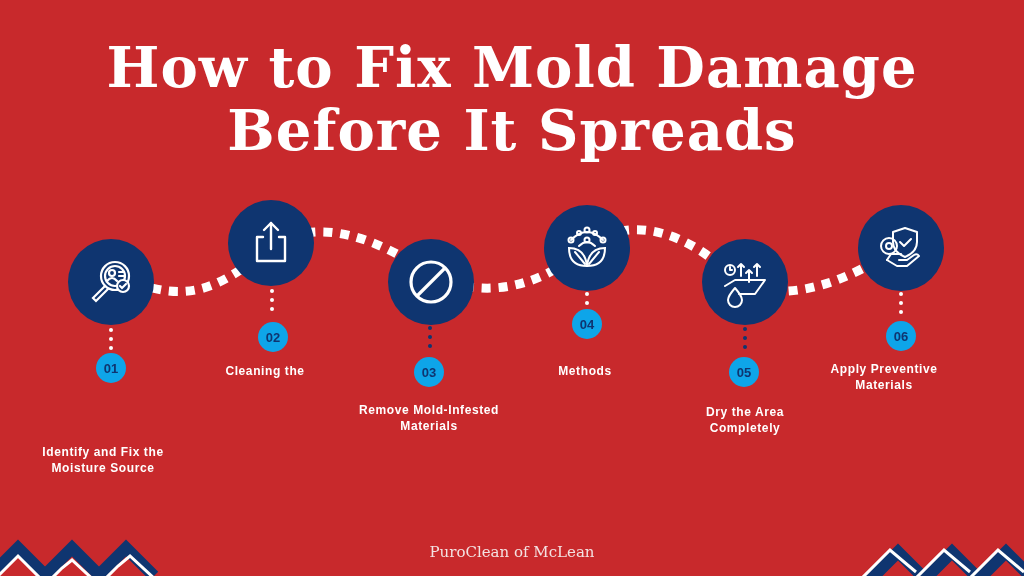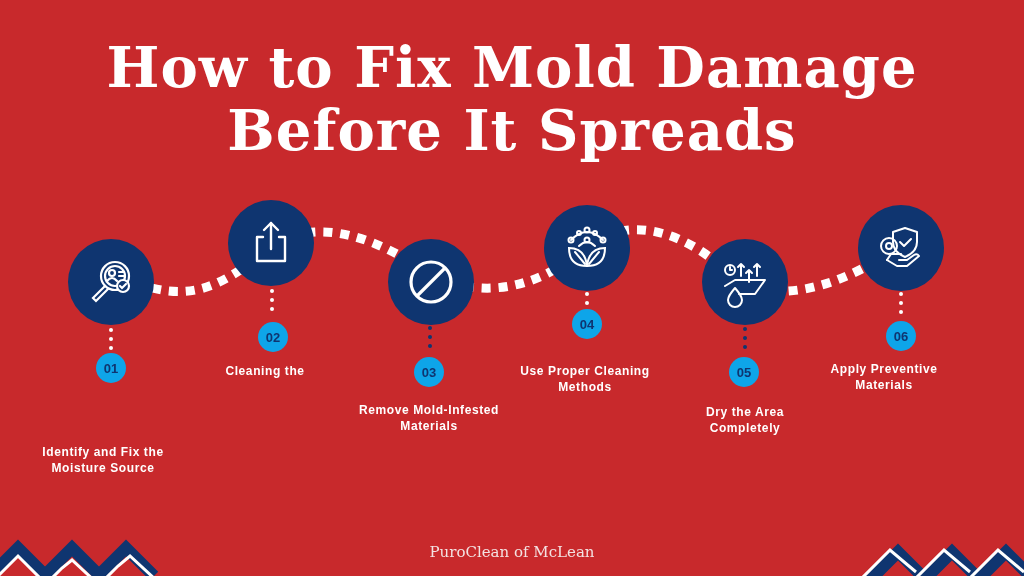--- a/index.html
+++ b/index.html
@@ -99,21 +99,20 @@
     <path d="M16 32 l10 12M40 32 l-10 12"></path>
   </svg>
 </div>
 <div class="vdots" style="left:585px;top:292px;">
   <span style="background:#fff"></span>
     <span style="background:#fff"></span>
     <span style="background:#fff"></span>
 </div>
 <div class="badge" style="left:572px;top:309px;">04</div>
 <div class="label" style="left:495px;top:363px;">
-  <div>Use Proper Cleaning</div>
   <div>Methods</div>
 </div>
 
 <div class="circle" style="left:702px;top:239px;">
   <svg viewBox="0 0 56 56" fill="none" stroke="#fff" stroke-width="2" stroke-linecap="round" stroke-linejoin="round">
     <circle cx="13" cy="16" r="5"></circle>
       <path d="M13 13v3h2"></path>
     <path d="M24 22v-12M21 13l3 -3 3 3"></path>
       <path d="M32 28v-12M29 19l3 -3 3 3"></path>
       <path d="M40 22v-12M37 13l3 -3 3 3"></path>

